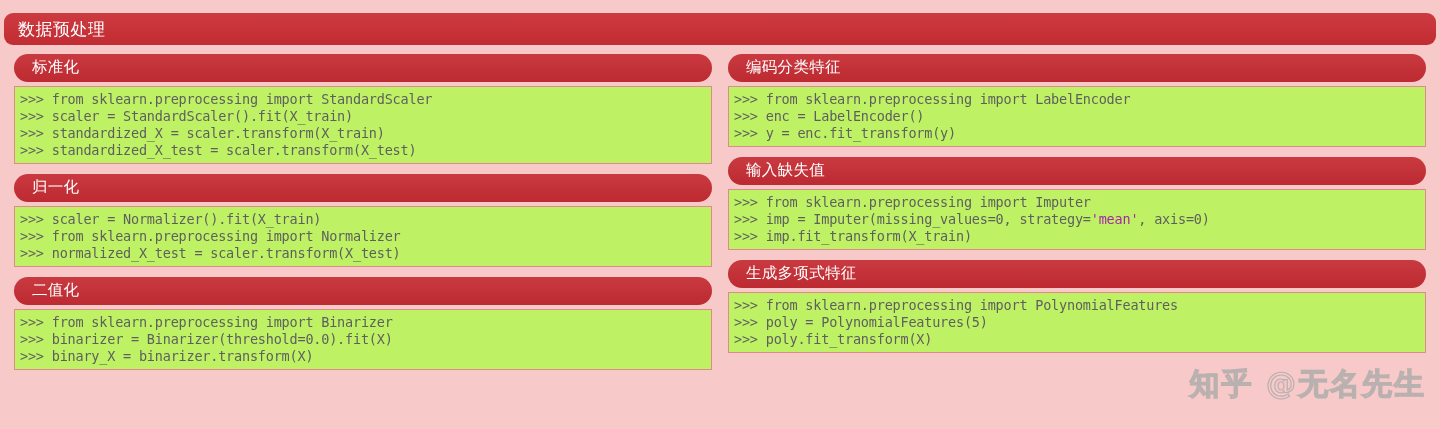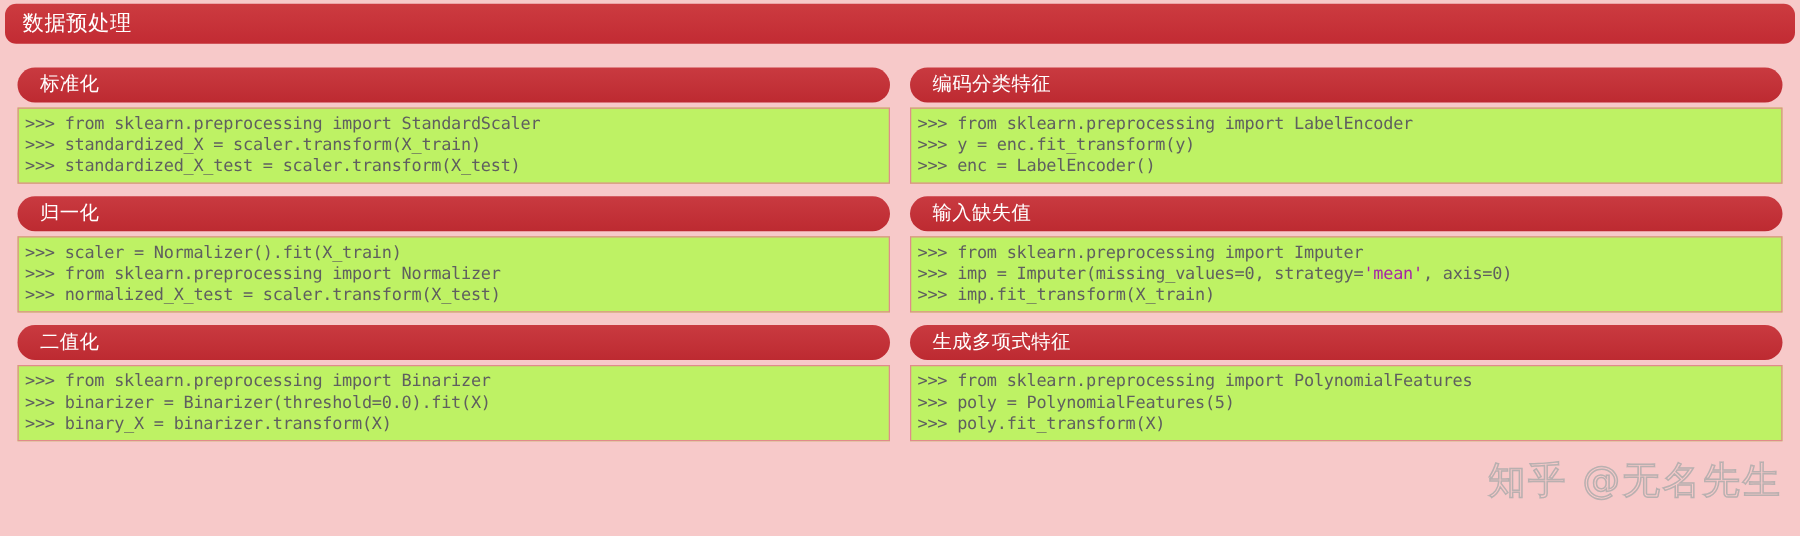--- a/index.html
+++ b/index.html
@@ -20,21 +20,21 @@
     height: 429px;
     box-sizing: border-box;
     background: #f7c9c9;
     overflow: hidden;
   }
 
   
   .main-title {
     position: absolute;
     left: 4px;
-    top: 3px;
+    top: 13px;
     width: 1432px;
     height: 32px;
     background: #c8353c;
     background: linear-gradient(180deg, #cc3b40 0%, #c22b33 100%);
     border-radius: 9px;
     box-sizing: border-box;
     display: flex;
     align-items: center;
     padding-left: 14px;
   }
@@ -115,39 +115,41 @@
     right: 14px;
     bottom: 24px;
     font-family: "DejaVu Sans", "Liberation Sans", sans-serif;
     font-size: 30px;
     color: rgba(255,255,255,0.0);
     -webkit-text-stroke: 1.2px rgba(170,170,170,0.85);
     letter-spacing: 2px;
     pointer-events: none;
     white-space: nowrap;
     opacity: 0.95;
+    font-weight: bold;
   }
 </style>
 </head>
 <body>
 
 <div class="cheatsheet">
 
   <div class="main-title">
     <span class="main-title-text">数据预处理</span>
   </div>
 
   <div class="body-area">
     <div class="column left">
         <div class="panel">
           <div class="panel-header">
             <span class="panel-header-text">标准化</span>
           </div>
           <div class="code-box">
             <div class="code-line"><span>&gt;&gt;&gt; from sklearn.preprocessing import StandardScaler</span></div>
+            <div class="code-line"><span>&gt;&gt;&gt; scaler = StandardScaler().fit(X_train)</span></div>
             <div class="code-line"><span>&gt;&gt;&gt; standardized_X = scaler.transform(X_train)</span></div>
             <div class="code-line"><span>&gt;&gt;&gt; standardized_X_test = scaler.transform(X_test)</span></div>
           </div>
         </div>
         <div class="panel">
           <div class="panel-header">
             <span class="panel-header-text">归一化</span>
           </div>
           <div class="code-box">
             <div class="code-line"><span>&gt;&gt;&gt; scaler = Normalizer().fit(X_train)</span></div>
@@ -166,22 +168,22 @@
           </div>
         </div>
       </div>
     <div class="column right">
         <div class="panel">
           <div class="panel-header">
             <span class="panel-header-text">编码分类特征</span>
           </div>
           <div class="code-box">
             <div class="code-line"><span>&gt;&gt;&gt; from sklearn.preprocessing import LabelEncoder</span></div>
+            <div class="code-line"><span>&gt;&gt;&gt; enc = LabelEncoder()</span></div>
             <div class="code-line"><span>&gt;&gt;&gt; y = enc.fit_transform(y)</span></div>
-            <div class="code-line"><span>&gt;&gt;&gt; enc = LabelEncoder()</span></div>
           </div>
         </div>
         <div class="panel">
           <div class="panel-header">
             <span class="panel-header-text">输入缺失值</span>
           </div>
           <div class="code-box">
             <div class="code-line"><span>&gt;&gt;&gt; from sklearn.preprocessing import Imputer</span></div>
             <div class="code-line"><span>&gt;&gt;&gt; imp = Imputer(missing_values=0, strategy=</span><span class="str">'mean'</span><span>, axis=0)</span></div>
             <div class="code-line"><span>&gt;&gt;&gt; imp.fit_transform(X_train)</span></div>

